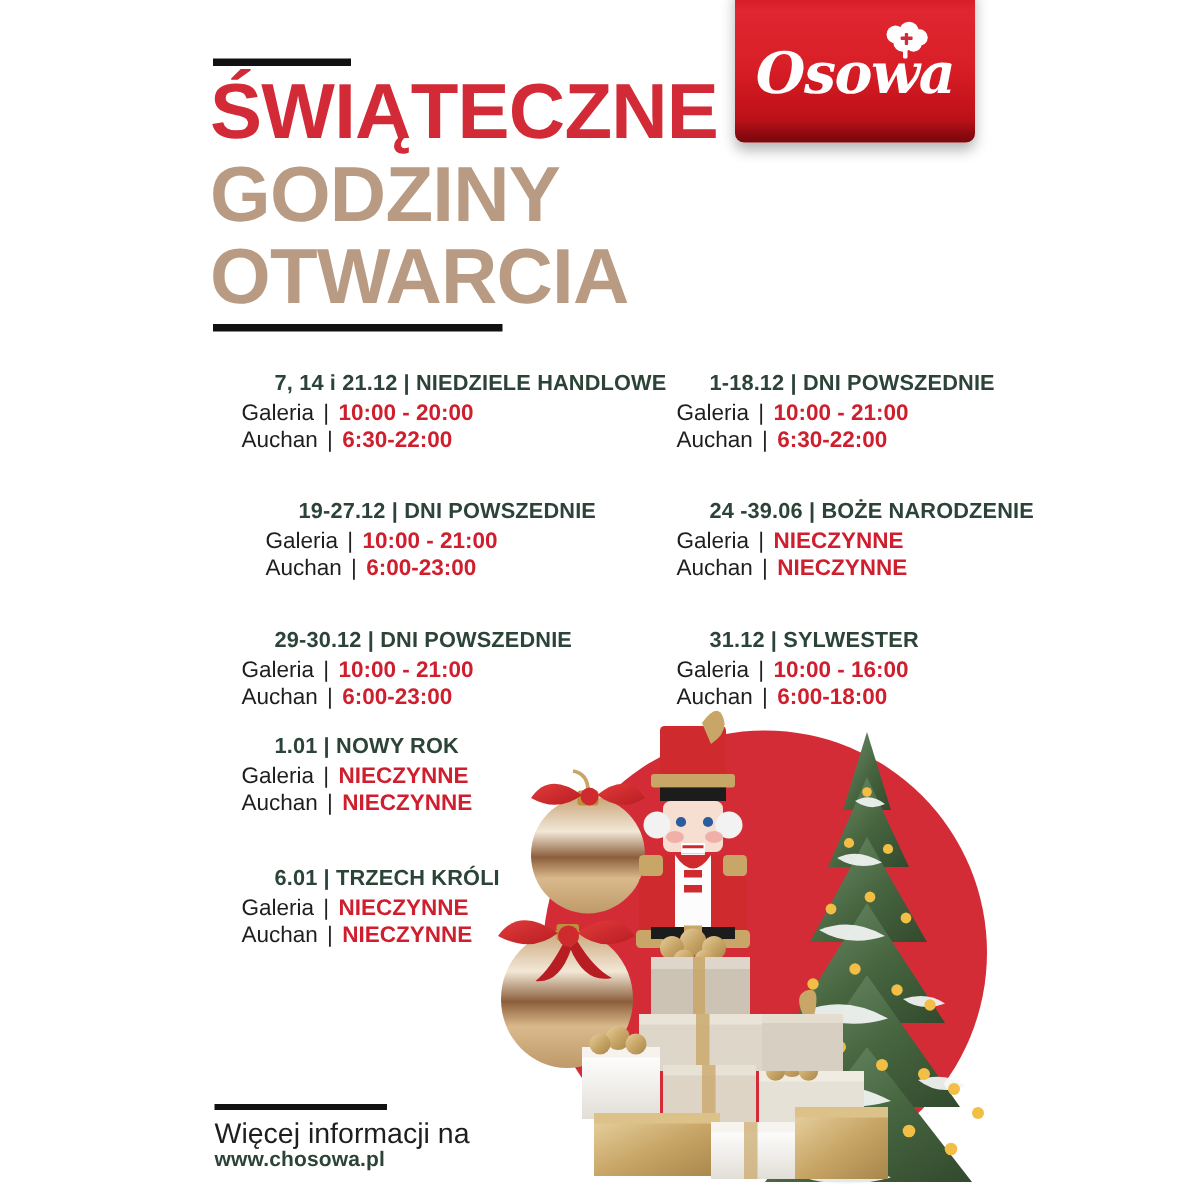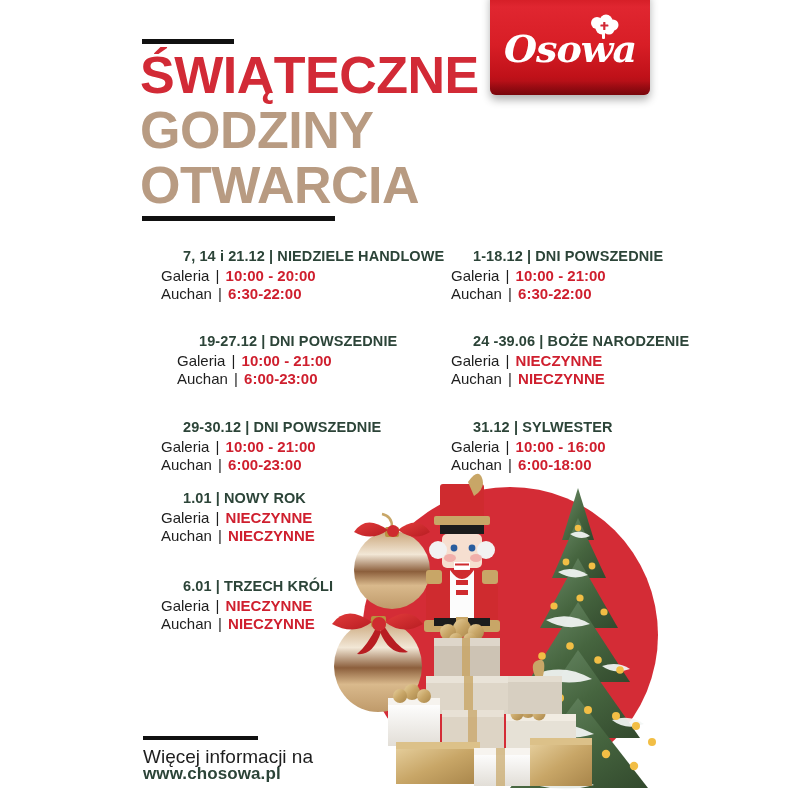--- a/index.html
+++ b/index.html
@@ -103,21 +103,21 @@
   .rule-footer{
     position:absolute; left:143px; top:736px;
     width:115px; height:4px; background:#111111;
   }
   .footer-text{
     position:absolute; left:143px; top:748px;
     font-size:19px; line-height:17px; color:#1e1e1e;
   }
   .footer-url{
     position:absolute; left:143px; top:764px;
-    font-size:17px; font-weight:700; color:#2c4438;
+    font-size:14px; font-weight:700; color:#2c4438;
     letter-spacing:0.1px;
   }
 
   
   .artwork{
     position:absolute; left:330px; top:470px;
     width:350px; height:330px;
   }
   .art-svg{ display:block; width:350px; height:330px; }
 </style>

